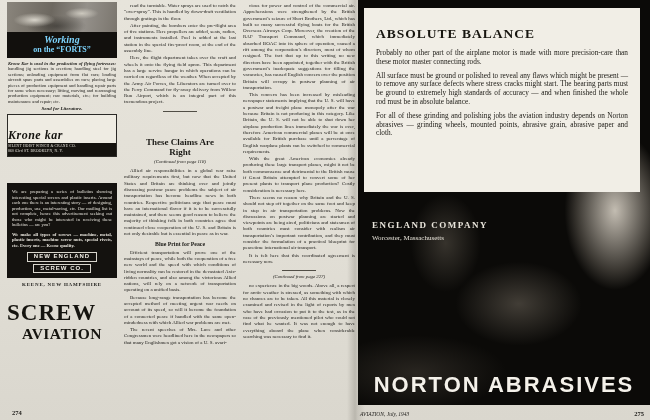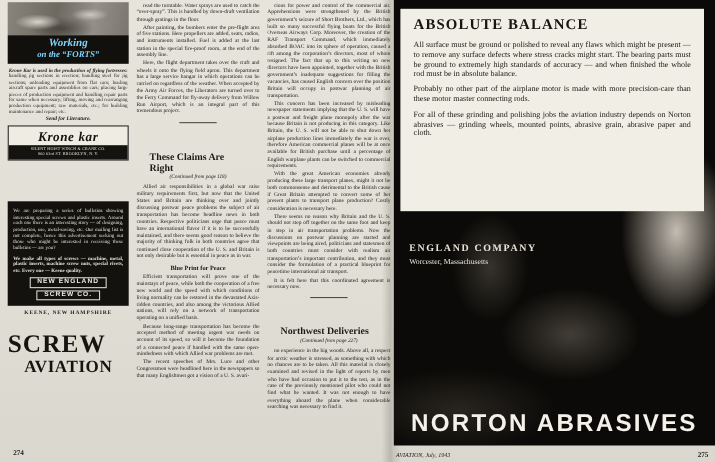--- a/index.html
+++ b/index.html
@@ -11,25 +11,25 @@
   
   .ad-col { position:absolute; left:7px; top:2px; width:110px; }
   .fort-photo { height:30px;
     background:
       radial-gradient(ellipse 30px 10px at 25% 60%, #d8d4ca, rgba(0,0,0,0) 70%),
       radial-gradient(ellipse 24px 8px at 68% 38%, #ccc8be, rgba(0,0,0,0) 70%),
       radial-gradient(ellipse 40px 14px at 45% 80%, rgba(40,38,34,0.55), rgba(0,0,0,0) 75%),
       linear-gradient(100deg,#8a857c,#6d6860 40%,#94908a 70%,#7a756d); }
   .fort-banner { background:#12100d; color:#7dd3fc; text-align:center; padding:3px 2px 4px; }
   .fb1 { font-style:italic; font-weight:bold; font-size:10px; line-height:10px; }
-  .fb2 { font-style:italic; font-weight:bold; font-size:8px; line-height:9px; }
+  .fb2 { font-weight:bold; font-size:8px; line-height:9px; }
   .fort-body { margin:3px 1px 2px; font-size:4.6px; line-height:5.4px; text-align:justify; color:#21201d; }
   .fort-body .lead { font-weight:bold; font-style:italic; }
   .fort-cta { text-align:center; font-style:italic; font-weight:bold; font-size:5px; margin:2px 0 3px; color:#1c1b18; }
-  .kk-box { border:1px solid #2b2a27; background:#efece3; text-align:center; padding-top:2px; }
+  .kk-box { border:1px solid #2b2a27; background:#efece3; text-align:left; padding-top:13px; }
   .kk-name { font-size:12px; font-weight:bold; font-style:italic; letter-spacing:0.5px; color:#14130f; }
   .kk-strip { background:#15130f; color:#e9e6de; font-size:3.7px; line-height:4.8px; padding:1px 0 2px; letter-spacing:0.2px; }
 
   .screw-ad { position:absolute; left:7px; top:183px; width:110px; }
   .screw-black { background:#14120f; color:#e8e5dd; padding:6px 5px 5px; font-size:4.6px; line-height:5.5px; text-align:justify; }
   .screw-black p { margin-bottom:4px; }
   .screw-black .b2 { font-weight:bold; }
   .ne-logo { margin-top:3px; display:flex; flex-direction:column; gap:2px; align-items:center; }
   .ne-tag { border:1px solid #d8d5cc; padding:1px 6px; font-size:6px; font-weight:bold; letter-spacing:1px;
             font-family:"Liberation Sans", sans-serif; color:#f0ede5; }
@@ -37,39 +37,39 @@
   .screw-big1 { text-align:left; font-size:23px; font-weight:bold; letter-spacing:1px; color:#15140f; line-height:24px; margin-top:14px; }
   .screw-big2 { text-align:center; font-size:15.5px; font-weight:bold; letter-spacing:0.5px; color:#15140f; line-height:17px; }
 
   
   .col { position:absolute; top:3px; width:112px; height:402px; overflow:hidden;
          font-size:5px; line-height:6.3px; text-align:justify; color:#22211e; }
   .col1 { left:124px; }
   .col2 { left:243px; }
   .col p { text-indent:6px; margin-bottom:1px; }
   .rule { border-top:1px solid #514e46; width:34px; margin:5px auto 3px; }
-  .col h2 { text-align:left; font-size:9px; line-height:10px; font-weight:bold; padding:0 12px; margin-bottom:2px; color:#1b1a16;margin-top:25px; }
+  .col h2 { text-align:center; font-size:9px; line-height:10px; font-weight:bold; padding:0 12px; margin-bottom:2px; color:#1b1a16;margin-top:25px; }
   .cont { text-align:center; font-style:italic; font-size:4.8px; margin-bottom:3px; }
   .col h3 { text-align:center; font-size:5.8px; font-weight:bold; margin:4px 0 2px; color:#1b1a16; }
 
   .pg-left { position:absolute; left:12px; bottom:4px; font-size:6.5px; font-weight:bold; color:#23221f; }
 
   .gutter { position:absolute; left:347px; top:0; width:18px; height:420px;
     background:linear-gradient(90deg, rgba(40,36,28,0) 0%, rgba(40,36,28,0.18) 45%, rgba(40,36,28,0.10) 60%, rgba(40,36,28,0) 100%); }
 
   
   .right-page { position:absolute; left:358px; top:0; width:292px; height:420px; }
   .photo { position:absolute; left:0; top:0; width:292px; height:405px;
     background:
       radial-gradient(ellipse 70px 110px at 88% 52%, rgba(215,208,196,0.9), rgba(140,132,120,0.35) 55%, rgba(0,0,0,0) 72%),
       radial-gradient(ellipse 90px 60px at 55% 75%, rgba(120,112,100,0.5), rgba(0,0,0,0) 70%),
       radial-gradient(ellipse 50px 70px at 30% 60%, rgba(90,84,74,0.55), rgba(0,0,0,0) 70%),
       radial-gradient(ellipse 120px 50px at 20% 92%, rgba(70,64,56,0.5), rgba(0,0,0,0) 75%),
       #0b0a08; }
-  .ab-box { position:absolute; left:6px; top:8px; width:276px; min-height:184px; background:#f1eee6; padding:6px 12px; }
+  .ab-box { position:absolute; left:6px; top:8px; width:276px; min-height:184px; background:#f1eee6; padding:18px 12px; }
   .ab-box h1 { font-size:13.5px; letter-spacing:1px; font-weight:bold; color:#17150f; margin-bottom:7px; }
   .ab-box p { font-size:7.3px; line-height:8.8px; text-align:justify; color:#1b1914; margin-bottom:5px; }
   .norton-co { position:absolute; left:14px; top:220px; color:#e8e4da; }
   .nc1 { font-size:9px; font-weight:bold; letter-spacing:1.5px; }
   .nc2 { font-size:7px; margin-top:4px; }
   .norton-band { position:absolute; left:0; right:0; top:364px; height:41px; display:flex; align-items:center; justify-content:center;
     color:#f4f1ea; font-family:"Liberation Sans", sans-serif; font-weight:bold; font-size:22px; letter-spacing:2px; }
   .rp-footer { position:absolute; left:2px; right:6px; bottom:3px; display:flex; justify-content:space-between;
     font-size:5.5px; color:#23221f; align-items:baseline; }
   .rp-footer .journal { font-style:italic; }
@@ -125,35 +125,34 @@
     <p>The recent speeches of Mrs. Luce and other Congressmen were headlined here in the newspapers so that many Englishmen got a vision of a U. S. avari-</p>
   </div>
 
   <div class="col col2">
     <p>cious for power and control of the commercial air. Apprehensions were strengthened by the British government’s seizure of Short Brothers, Ltd., which has built so many successful flying boats for the British Overseas Airways Corp. Moreover, the creation of the RAF Transport Command, which immediately absorbed BOAC into its sphere of operation, caused a rift among the corporation’s directors, most of whom resigned. The fact that up to this writing no new directors have been appointed, together with the British government’s inadequate suggestions for filling the vacancies, has caused English concern over the position Britain will occupy in postwar planning of air transportation.</p>
     <p>This concern has been increased by misleading newspaper statements implying that the U. S. will have a postwar and freight plane monopoly after the war because Britain is not producing in this category. Like Britain, the U. S. will not be able to shut down her airplane production lines immediately the war is over, therefore American commercial planes will be at once available for British purchase until a percentage of English warplane plants can be switched to commercial requirements.</p>
     <p>With the great American economies already producing these large transport planes, might it not be both commonsense and detrimental to the British cause if Great Britain attempted to convert some of her present plants to transport plane production? Costly consideration is necessary here.</p>
     <p>There seems no reason why Britain and the U. S. should not step off together on the same foot and keep in step in air transportation problems. Now the discussions on postwar planning are started and viewpoints are being aired, politicians and statesmen of both countries must consider with realism air transportation’s important contribution, and they must consider the formulation of a practical blueprint for peacetime international air transport.</p>
     <p>It is felt here that this coordinated agreement is necessary now.</p>
     <div class="rule"></div>
-    <h2>Northwest Deliveries</h2>
     <div class="cont">(Continued from page 227)</div>
     <p>no experience in the big woods. Above all, a respect for arctic weather is stressed, as something with which no chances are to be taken. All this material is closely examined and revised in the light of reports by men who have had occasion to put it to the test, as in the case of the previously mentioned pilot who could not find what he wanted. It was not enough to have everything aboard the plane when considerable searching was necessary to find it.</p>
   </div>
 
   <div class="pg-left">274</div>
 
   <div class="gutter"></div>
 
   <div class="right-page">
     <div class="photo">
       <div class="ab-box">
         <h1>ABSOLUTE BALANCE</h1>
+        <p>Probably no other part of the airplane motor is made with more precision-care than these motor master connecting rods.</p>
         <p>All surface must be ground or polished to reveal any flaws which might be present — to remove any surface defects where stress cracks might start. The bearing parts must be ground to extremely high standards of accuracy — and when finished the whole rod must be in absolute balance.</p>
-        <p>Probably no other part of the airplane motor is made with more precision-care than these motor master connecting rods.</p>
         <p>For all of these grinding and polishing jobs the aviation industry depends on Norton abrasives — grinding wheels, mounted points, abrasive grain, abrasive paper and cloth.</p>
       </div>
       <div class="norton-co">
         <div class="nc1">ENGLAND COMPANY</div>
         <div class="nc2">Worcester, Massachusetts</div>
       </div>
       <div class="norton-band">NORTON ABRASIVES</div>
     </div>
     <div class="rp-footer">
       <span class="journal">AVIATION, July, 1943</span>

